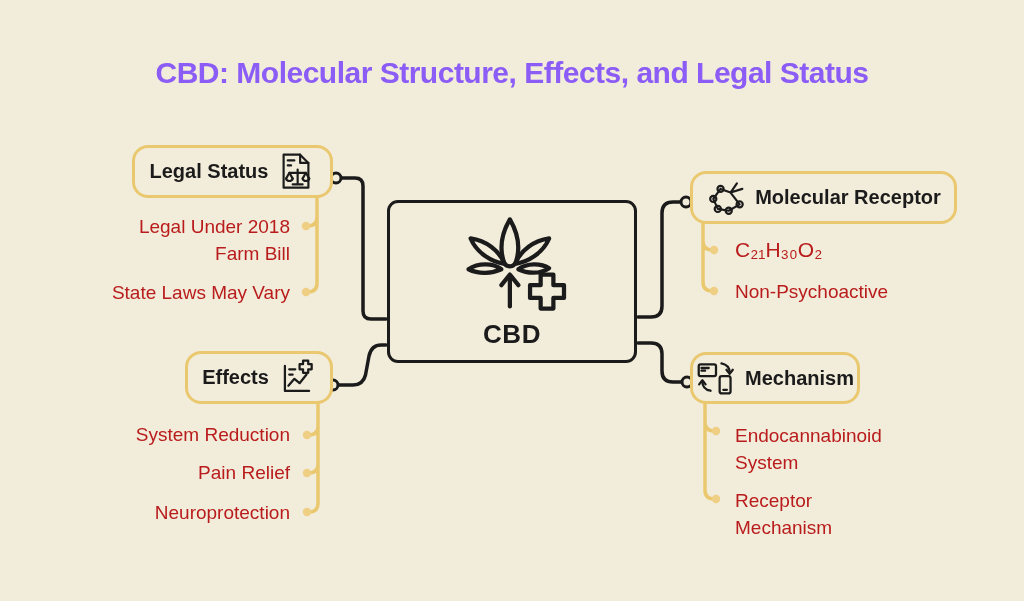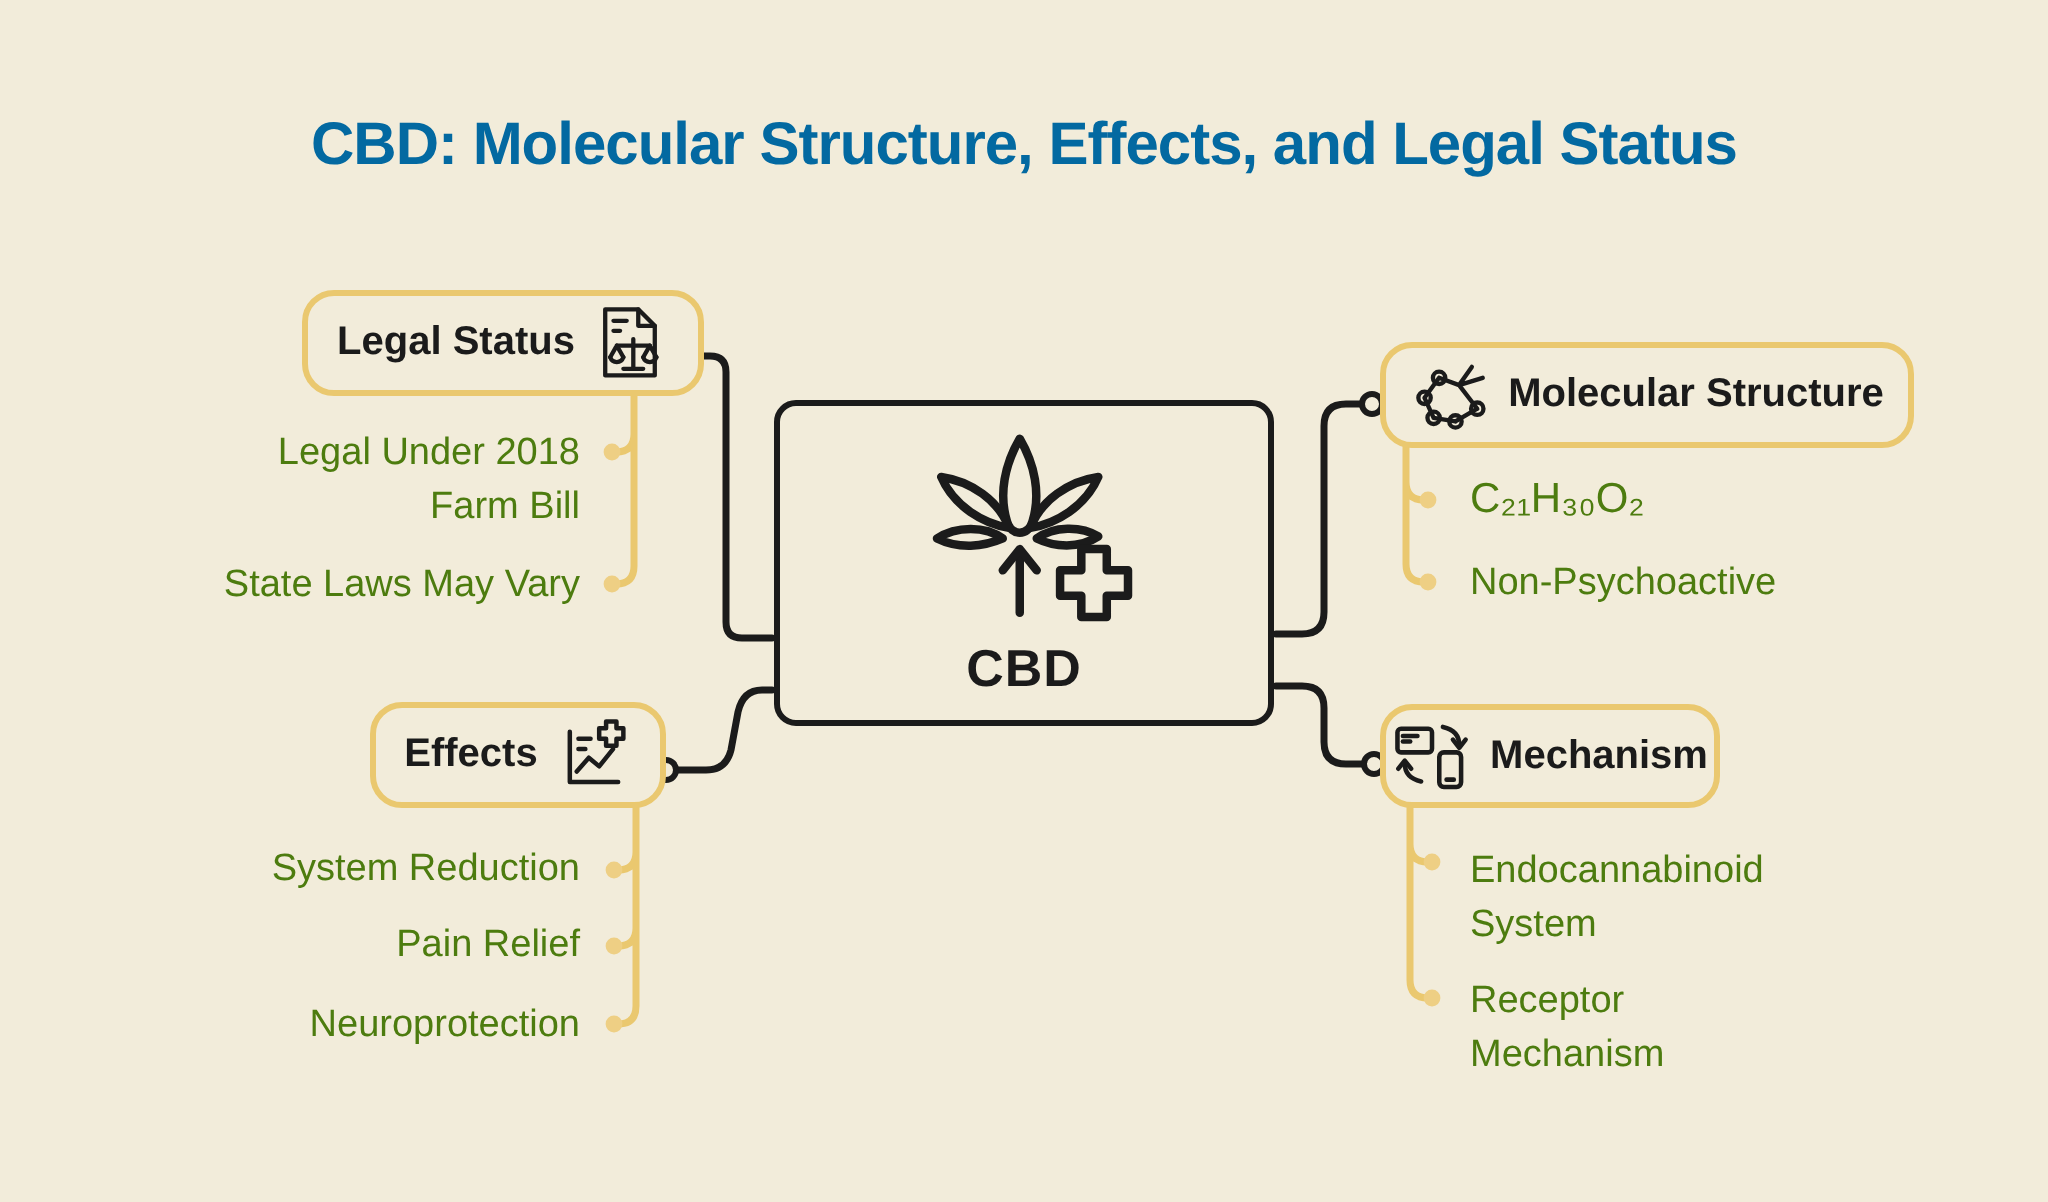--- a/index.html
+++ b/index.html
@@ -6,37 +6,37 @@
   body{
     width:1024px;height:601px;position:relative;overflow:hidden;
     background:#f2ecda;
     font-family:"Liberation Sans","DejaVu Sans",sans-serif;
     color:#1b1b1b;
   }
   .stage{position:absolute;inset:0;width:1024px;height:601px;}
   svg.overlay{position:absolute;left:0;top:0;pointer-events:none;}
   .title{
     position:absolute;left:0;top:56px;width:1024px;text-align:center;
-    font-size:30px;font-weight:bold;letter-spacing:-0.5px;color:#0369a1;
+    font-size:30px;font-weight:bold;letter-spacing:-0.5px;color:#8b5cf6;
   }
   .node{
     position:absolute;display:flex;align-items:center;justify-content:center;
     gap:9px;border:3px solid #eac86f;border-radius:16px;background:#f2ecda;
     font-weight:bold;font-size:20px;color:#1b1b1b;box-sizing:border-box;
   }
   .node svg{flex:0 0 auto;}
   .central{
     position:absolute;left:387px;top:200px;width:250px;height:163px;
     border:3.5px solid #1b1b1b;border-radius:11px;background:#f2ecda;
     display:flex;flex-direction:column;align-items:center;justify-content:flex-start;
     box-sizing:border-box;padding-top:10px;
   }
   .central .cbd-label{font-weight:bold;font-size:26px;letter-spacing:0.5px;margin-top:2px;}
   .child{
-    position:absolute;font-size:19px;line-height:27px;color:#4d7c0f;
+    position:absolute;font-size:19px;line-height:27px;color:#b91c1c;
   }
   .child.right-align{text-align:right;}
   .child.formula{font-size:21px;}
   .icon-stroke{stroke:#1b1b1b;fill:none;stroke-linecap:round;stroke-linejoin:round;}
 </style>
 </head>
 <body>
 
 <div class="stage">
 
@@ -85,21 +85,21 @@
         <path d="M55 53 C46 57 34 58 24 53 C33 47 47 47 55 53 Z"></path>
         <path d="M71 53 C79 47 92 47 100 52 C91 58 79 57 71 53 Z"></path>
         <path d="M63 88 V60"></path>
         <path d="M55 68 L63 58 L71 68"></path>
         <path d="M92 58 h12 v10 h10 v12 h-10 v10 h-12 v-10 h-10 v-12 h10 Z"></path>
       </g>
     </svg>
     <div class="cbd-label">CBD</div>
   </div>
 
-  <div class="node" style="left:132px;top:145px;width:201px;height:53px;margin-left:19px;">
+  <div class="node" style="left:132px;top:145px;width:201px;height:53px;">
     <span>Legal Status</span>
     <svg width="38" height="42" viewBox="0 0 46 50">
       <g class="icon-stroke" stroke-width="2.6">
         <path d="M8 4 H28 L38 14 V44 H8 Z"></path>
         <path d="M28 4 V14 H38"></path>
         <path d="M13 11 H21"></path>
         <path d="M13 17 H17"></path>
         <path d="M25 22 V39"></path>
         <path d="M15 26 H35"></path>
         <path d="M15 26 L11 33 M15 26 L19 33"></path>
@@ -115,21 +115,21 @@
     <svg width="40" height="38" viewBox="0 0 44 40">
       <g class="icon-stroke" stroke-width="2.4">
         <path d="M16 10 L27 14 M27 14 L34 4 M27 14 L40 10 M27 14 L37 27 M37 27 L25 34 M25 34 L13 32 M13 32 L8 21 M8 21 L16 10"></path>
         <circle cx="8" cy="21" r="3.4"></circle>
         <circle cx="16" cy="10" r="3.4"></circle>
         <circle cx="13" cy="32" r="3.4"></circle>
         <circle cx="25" cy="34" r="3.4"></circle>
         <circle cx="37" cy="27" r="3.4"></circle>
       </g>
     </svg>
-    <span>Molecular Structure</span>
+    <span>Molecular Receptor</span>
   </div>
 
   <div class="node" style="left:185px;top:351px;width:148px;height:53px;">
     <span>Effects</span>
     <svg width="38" height="40" viewBox="0 0 44 44">
       <g class="icon-stroke" stroke-width="2.6">
         <path d="M8 8 V37 H36"></path>
         <path d="M13 12 H20"></path>
         <path d="M13 18 H17"></path>
         <path d="M12 31 L19 23 L25 28 L33 18"></path>

